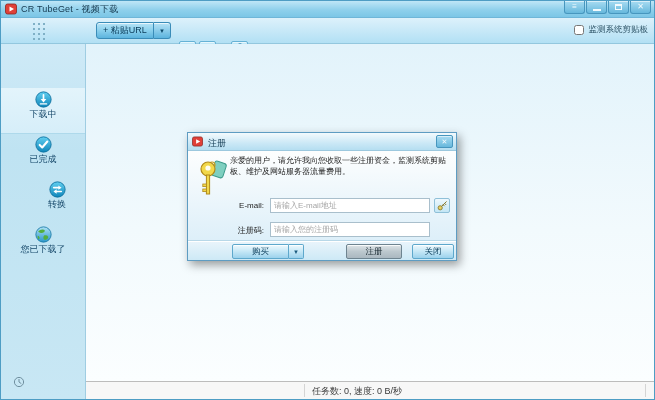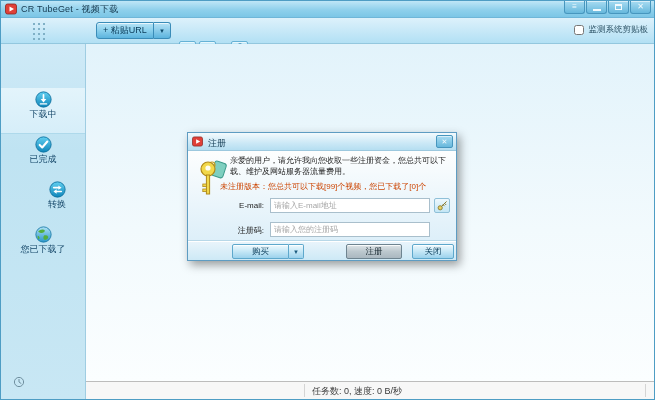--- a/index.html
+++ b/index.html
@@ -321,22 +321,21 @@
       <svg class="key-art" width="32" height="44" viewBox="0 0 32 44">
         <rect x="15" y="6" width="12" height="15" rx="2.5" fill="#7ecfc0" stroke="#3a9a8a" stroke-width="1" transform="rotate(18 21 13)"></rect>
         <circle cx="14" cy="9" r="3" fill="none" stroke="#c8a020" stroke-width="1.2"></circle>
         <circle cx="10" cy="13" r="7" fill="#f2d84a" stroke="#b08a1a" stroke-width="1.2"></circle>
         <circle cx="10" cy="12" r="2.6" fill="#fdfdf2"></circle>
         <rect x="8.4" y="19" width="3.2" height="19" fill="#f2d84a" stroke="#b08a1a" stroke-width="1"></rect>
         <rect x="4.8" y="28" width="3.6" height="2.6" fill="#f2d84a" stroke="#b08a1a" stroke-width="0.8"></rect>
         <rect x="4.8" y="33" width="3.6" height="2.6" fill="#f2d84a" stroke="#b08a1a" stroke-width="0.8"></rect>
       </svg>
 
-      <div class="dlg-message">亲爱的用户，请允许我向您收取一些注册资金，您总共可以下载、维护及网站服务器流量费用。</div>
-      <div class="dlg-notice">未注册版本：您总共可以下载[99]个视频，您已下载了[0]个</div>
+      <div class="dlg-message">亲爱的用户，请允许我向您收取一些注册资金，监测系统剪贴板、维护及网站服务器流量费用。</div>
 
       <div class="dlg-row row-reg">
         <div class="dlg-label">注册码:</div>
         <input class="dlg-input" type="text" placeholder="请输入您的注册码" style="">
       </div>
 
       <div class="dlg-row row-email">
         <div class="dlg-label">E-mail:</div>
         <input class="dlg-input" type="text" placeholder="请输入E-mail地址" style="">
         <div class="key-btn">

